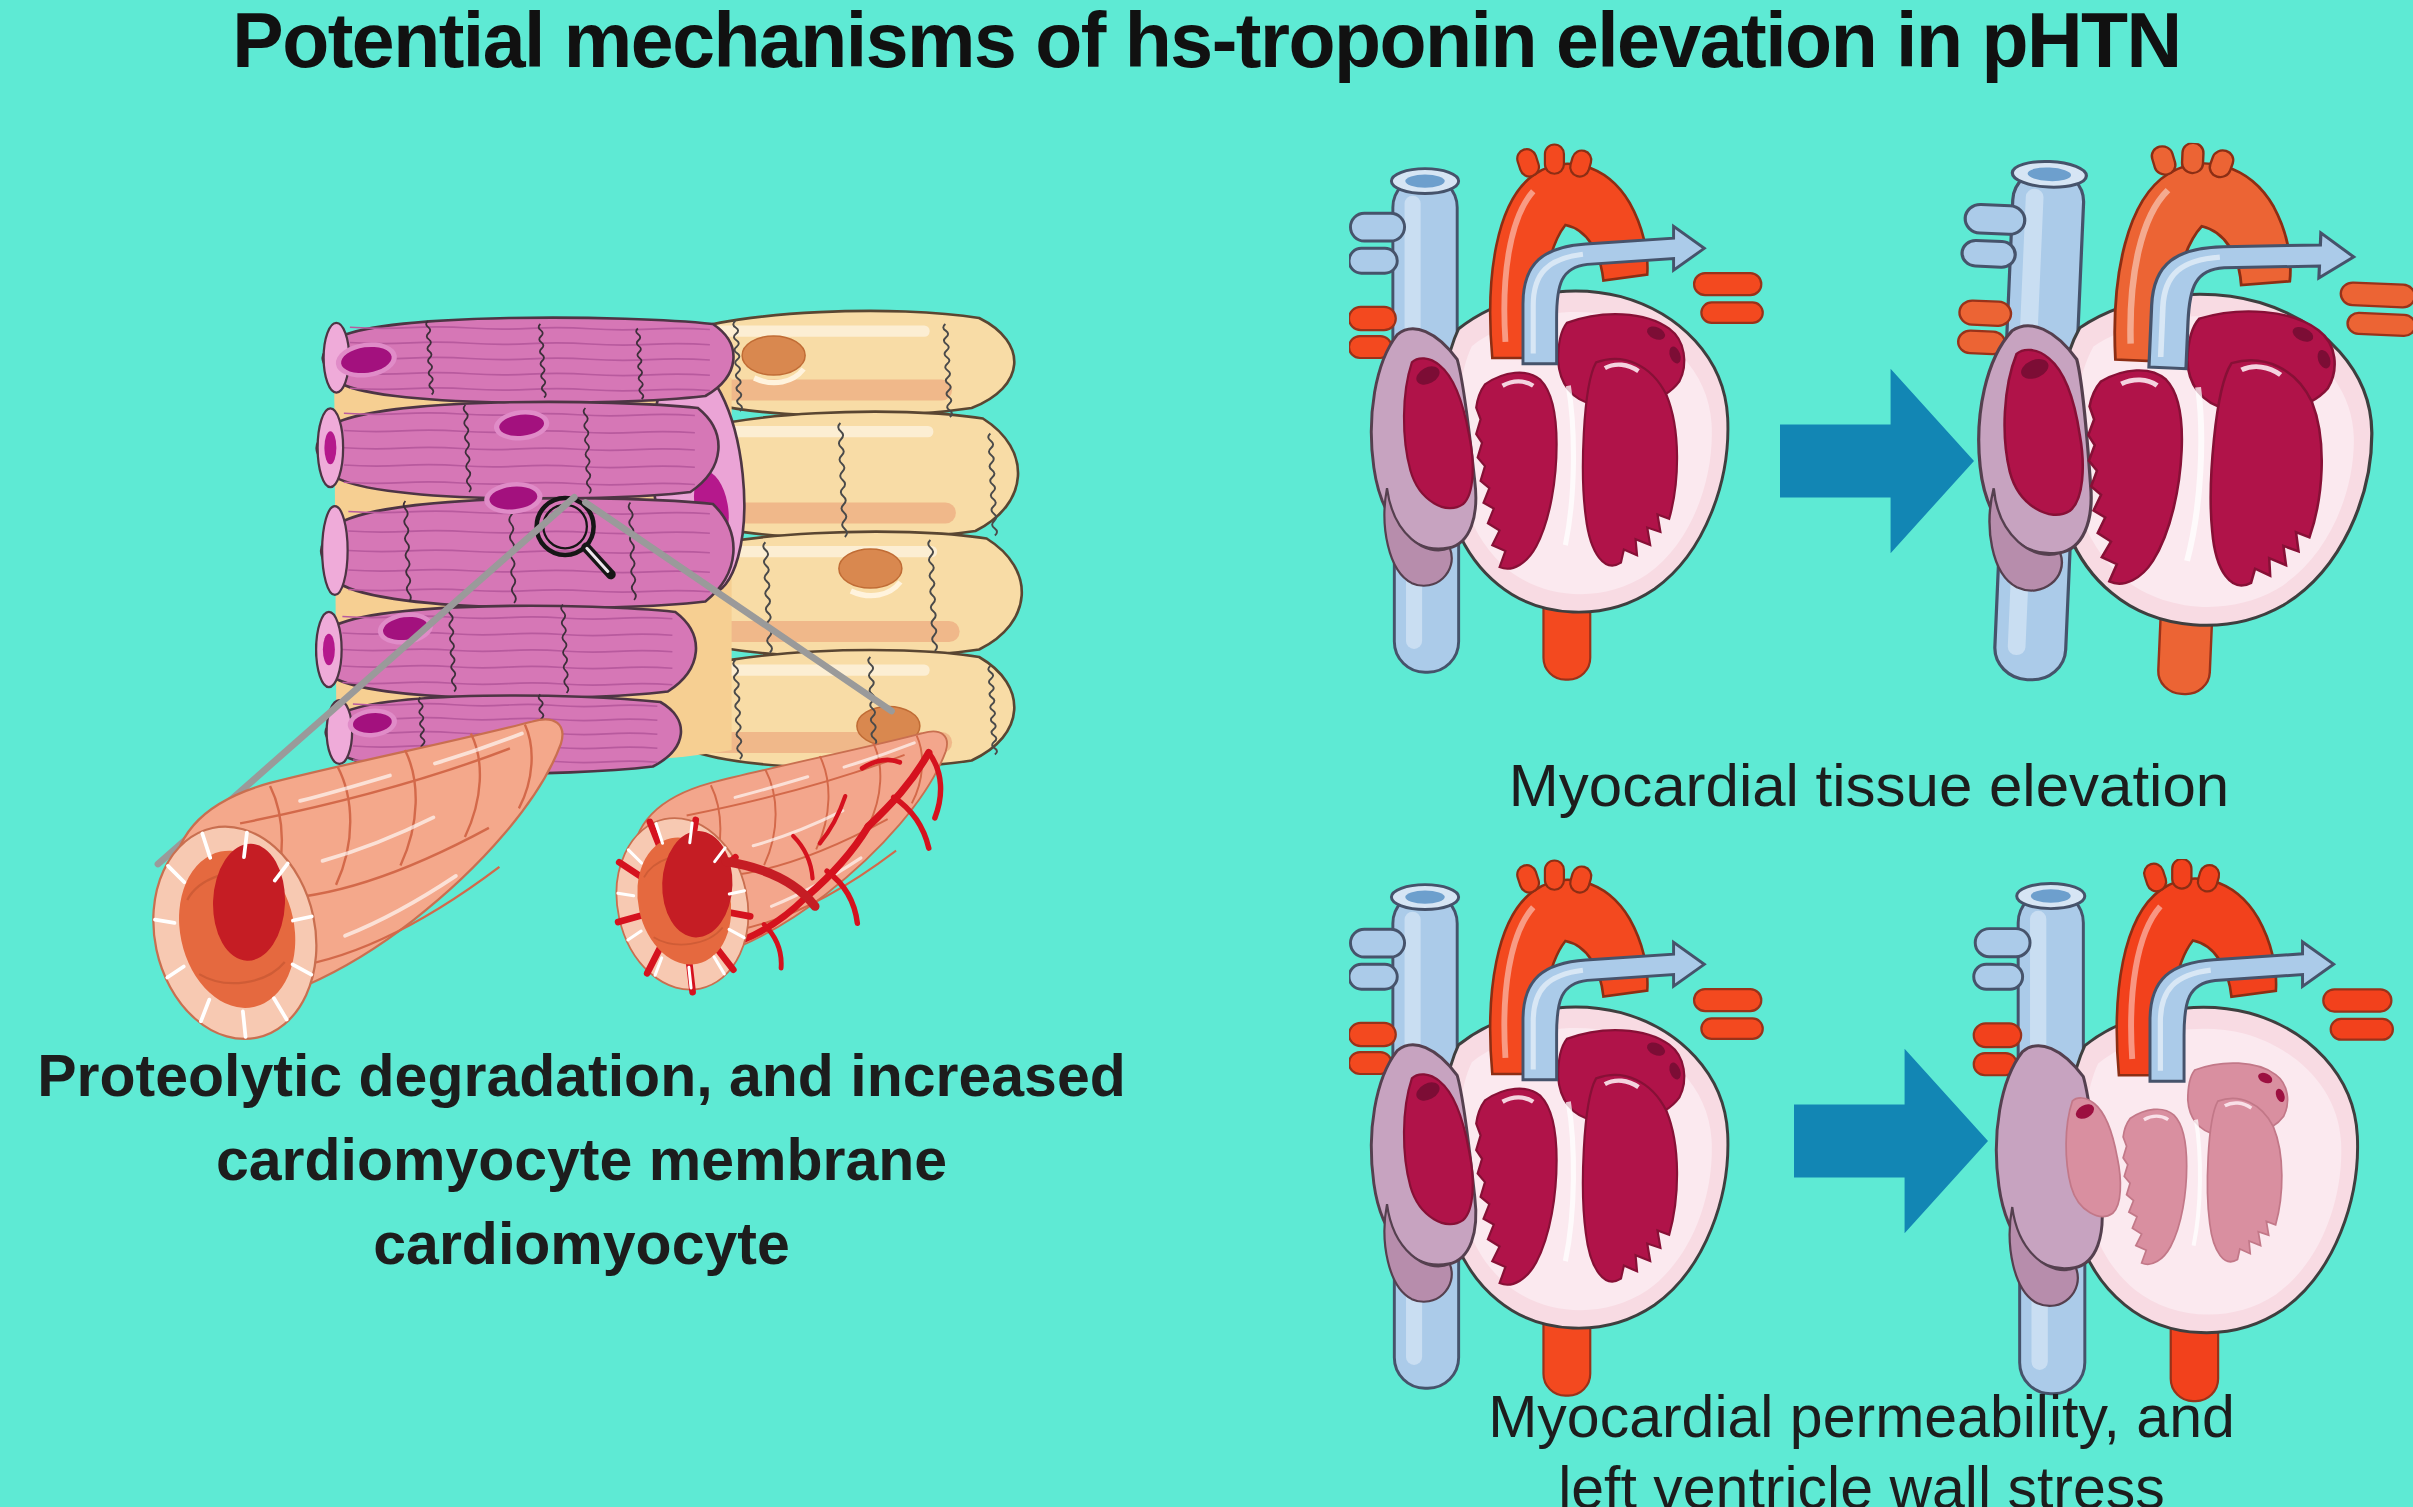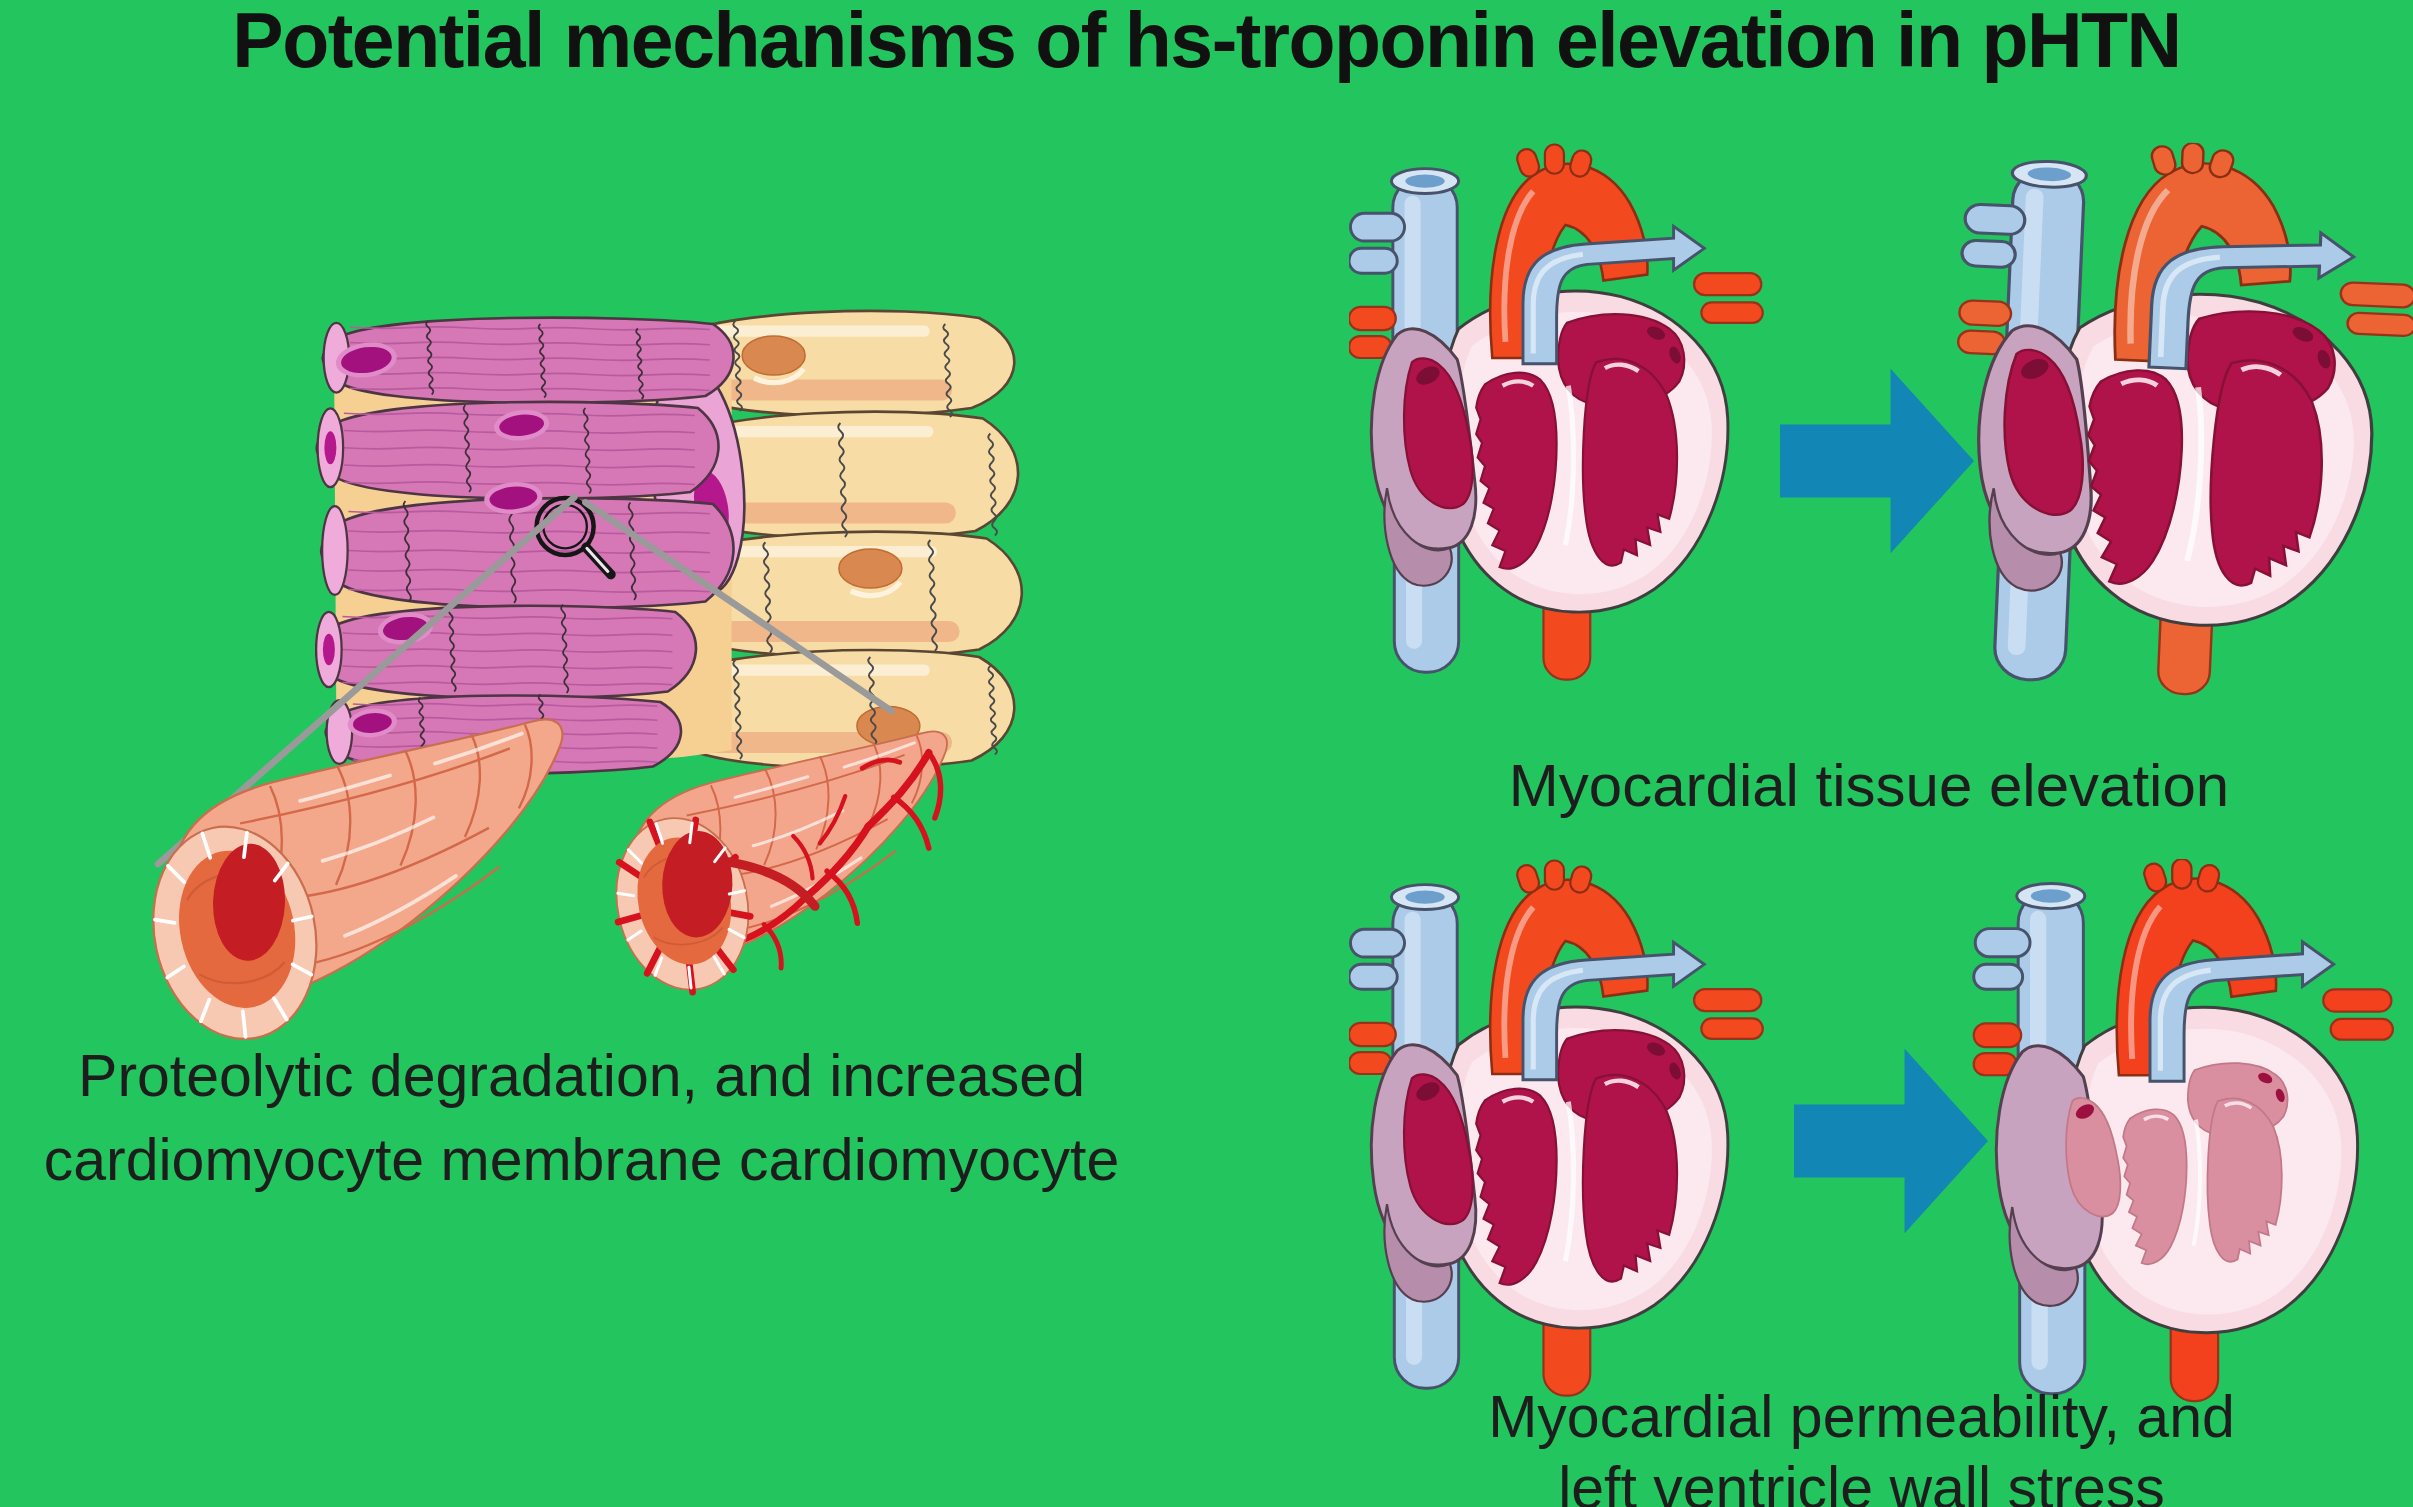--- a/index.html
+++ b/index.html
@@ -1,24 +1,24 @@
 <!DOCTYPE html>
 <html style="font-size:12px"><head>
 <meta charset="utf-8">
 <style>
   html,body{margin:0;padding:0;background:#ffffff;}
   body{width:2413px;height:1508px;overflow:hidden;position:relative;
        font-family:"Liberation Sans",sans-serif;}
-  .page{position:absolute;inset:0;background:#22c55e;}
+  .page{position:absolute;inset:0;background:#5eead4;}
   .title{position:absolute;top:-4.5px;left:0;width:100%;text-align:center;
          font-size:77px;font-weight:700;letter-spacing:-1.5px;color:#111;margin:0;}
   .illus{position:absolute;}
   .illus svg{width:100%;height:100%;display:block;}
   .caption{position:absolute;margin:0;text-align:center;color:#1d1d1d;font-weight:400;}
-  .caption-left{left:22.5px;top:1034px;width:1118px;font-size:59px;line-height:84px;}
+  .caption-left{left:22.5px;top:1034px;width:1118px;font-size:59px;line-height:84px;font-weight:bold;}
   .caption-r1{left:1321px;top:752px;width:1096px;font-size:60px;line-height:68px;}
   .caption-r2{left:1306px;top:1382px;width:1111px;font-size:59px;line-height:71px;}
   .arrow{position:absolute;background:#1286b4;
          clip-path:polygon(0% 31%,57% 31%,57% 2%,100% 50%,57% 98%,57% 69%,0% 69%);}
   #arrow-1{left:1780px;top:365px;width:194px;height:192px;}
   #arrow-2{left:1794px;top:1045px;width:194px;height:192px;}
   #muscle-illustration{left:315px;top:306px;width:732px;height:474px;}
   #connector-overlay{left:135px;top:480px;width:826px;height:405px;}
   #vessel-normal{left:150px;top:711px;width:420px;height:335px;}
   #vessel-leaky{left:614px;top:707px;width:339px;height:306px;}

